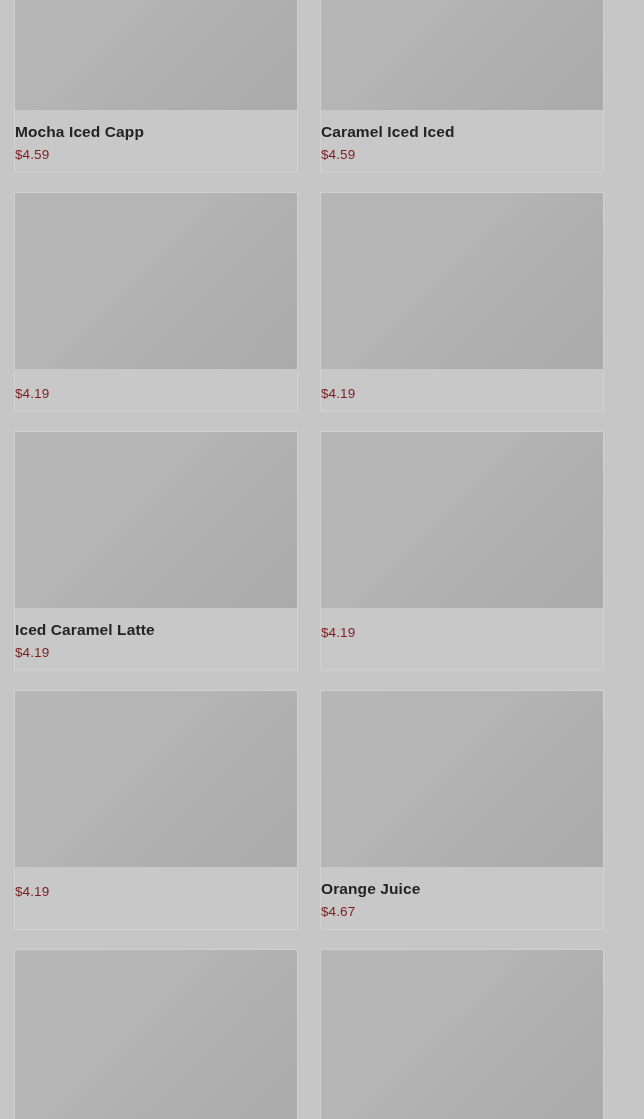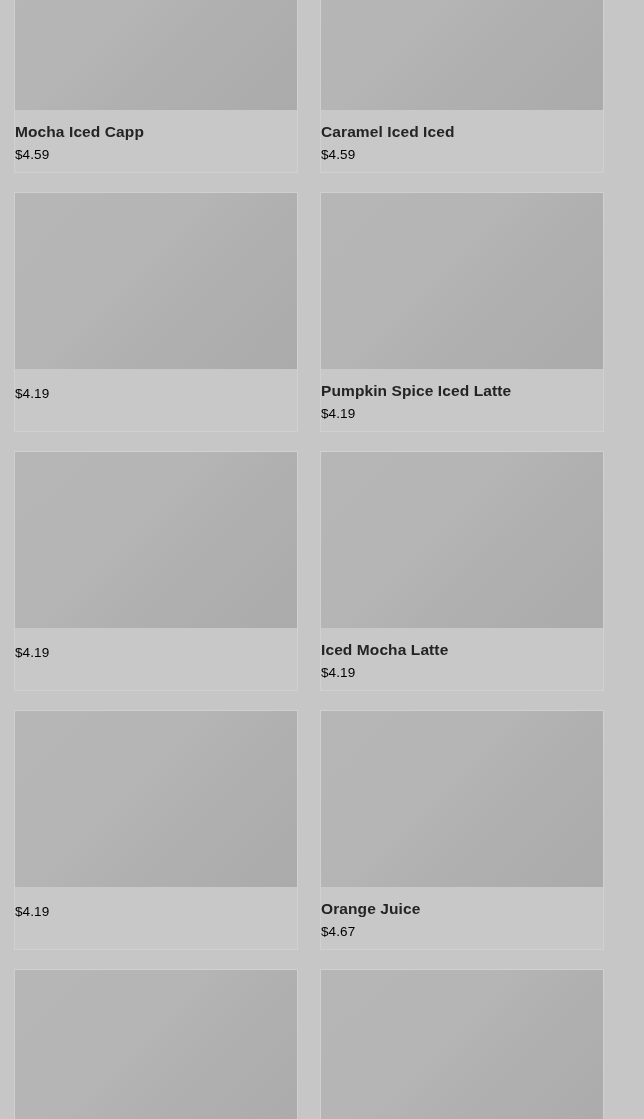--- a/index.html
+++ b/index.html
@@ -74,21 +74,21 @@
     color: #242424;
     letter-spacing: 0.1px;
     margin: 0;
     width: 260px;
   }
 
   .product-price {
     font-size: 13.5px;
     font-weight: normal;
     line-height: 18px;
-    color: #000000;
+    color: #7f1d1d;
     margin: 4px 0 0 0;
     letter-spacing: 0.1px;
   }
 
   
   .product-row.clipped .card-image {
     height: 176px;
   }
 </style>
 </head>
@@ -117,37 +117,36 @@
     <div class="product-row">
       <div class="product-card">
         <div class="card-image"></div>
         <div class="card-body">
           <p class="product-price">$4.19</p>
         </div>
       </div>
       <div class="product-card">
         <div class="card-image"></div>
         <div class="card-body">
-          <p class="product-name">Pumpkin Spice Iced Latte</p>
           <p class="product-price">$4.19</p>
         </div>
       </div>
     </div>
 
     <div class="product-row">
       <div class="product-card">
         <div class="card-image"></div>
         <div class="card-body">
+          <p class="product-name">Iced Caramel Latte</p>
           <p class="product-price">$4.19</p>
         </div>
       </div>
       <div class="product-card">
         <div class="card-image"></div>
         <div class="card-body">
-          <p class="product-name">Iced Mocha Latte</p>
           <p class="product-price">$4.19</p>
         </div>
       </div>
     </div>
 
     <div class="product-row">
       <div class="product-card">
         <div class="card-image"></div>
         <div class="card-body">
           <p class="product-price">$4.19</p>

